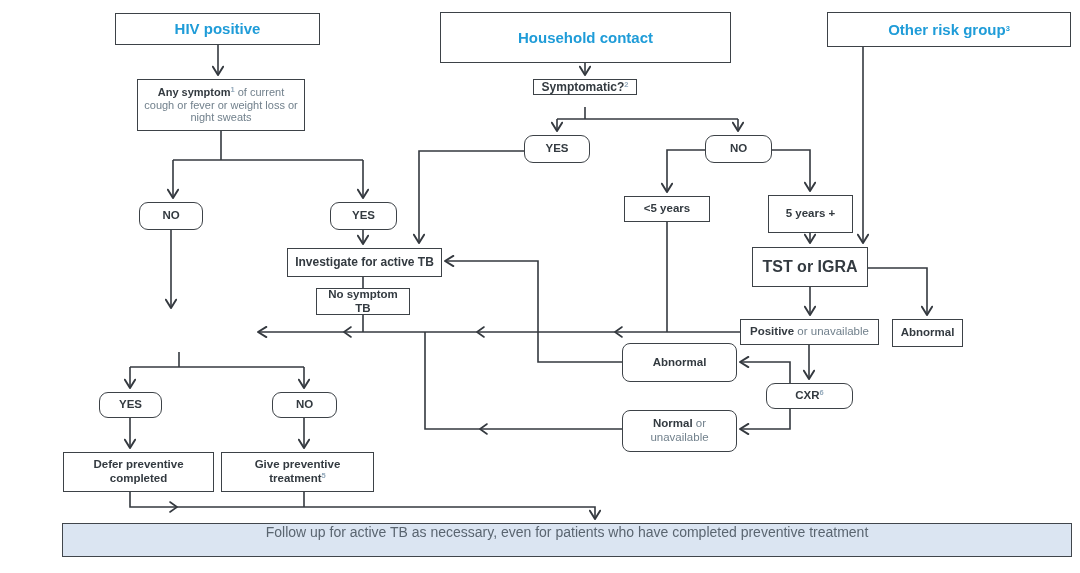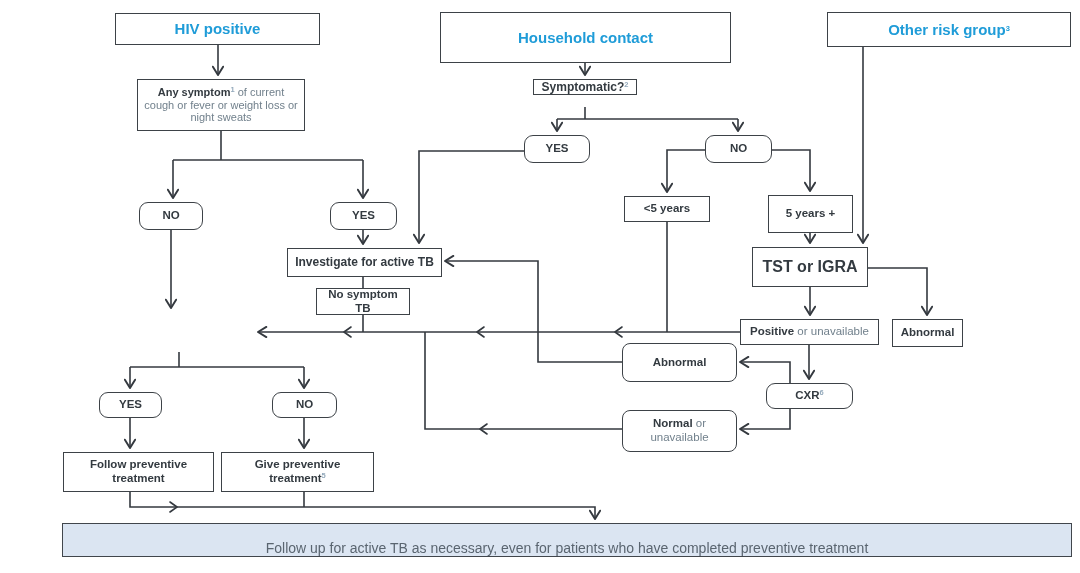--- a/index.html
+++ b/index.html
@@ -16,21 +16,21 @@
     padding:2px 4px;
   }
   .hdr{font-size:15px;color:#1f9cd8;font-weight:bold;}
   .round{border-radius:9px;}
   .round-lg{border-radius:8px;}
   .t-gray{color:#71808c;font-weight:normal;}
   .sup{font-size:7.5px;position:relative;top:-4px;color:#93a9bb;font-weight:bold;}
   .sup-blue{color:#1f9cd8;}
   .bar{
     position:absolute;box-sizing:border-box;background:#dbe5f2;border:1.5px solid #41464c;
-    display:flex;align-items:flex-end;justify-content:center;color:#5a6570;
+    display:flex;align-items:flex-start;justify-content:center;color:#5a6570;
     font-size:14px;font-weight:normal;
   }
   .stack{display:block;}
 </style>
 </head>
 <body>
 
 <div id="stage">
 
   <svg id="edges" viewBox="0 0 1080 573" xmlns="http://www.w3.org/2000/svg">
@@ -143,21 +143,21 @@
     <span>No symptom TB</span>
   </div>
 
   <div class="node round" style="left:72px;top:392px;width:63px;height:26px">
     <span>YES</span>
   </div>
   <div class="node round" style="left:245px;top:392px;width:65px;height:26px">
     <span>NO</span>
   </div>
   <div class="node" style="left:36px;top:452px;width:151px;height:40px">
-    <span style="display:inline-block;max-width:120px">Follow preventive treatment</span>
+    <span style="display:inline-block;max-width:120px">Defer preventive completed</span>
   </div>
   <div class="node" style="left:194px;top:452px;width:153px;height:40px">
     <span style="display:inline-block;max-width:120px"><span>Give preventive treatment</span><span class="sup">5</span></span>
   </div>
 
   <div class="node" style="left:713px;top:319px;width:139px;height:26px">
     <span><b>Positive</b><span class="t-gray"> or unavailable</span></span>
   </div>
   <div class="node" style="left:865px;top:319px;width:71px;height:28px">
     <span>Abnormal</span>

